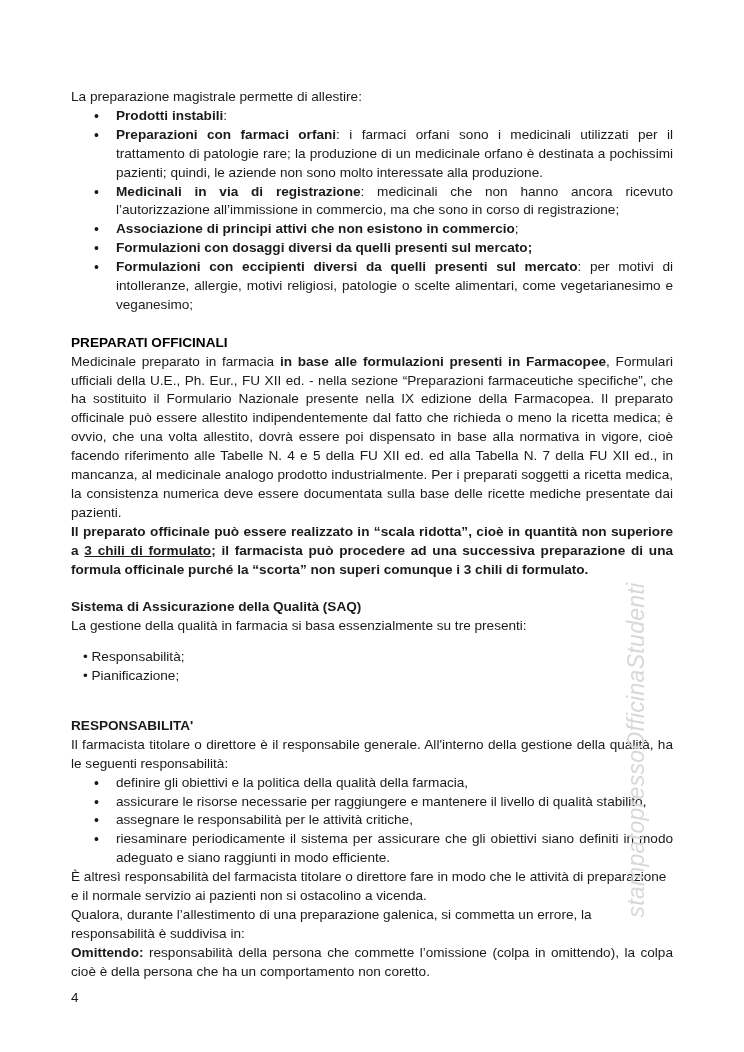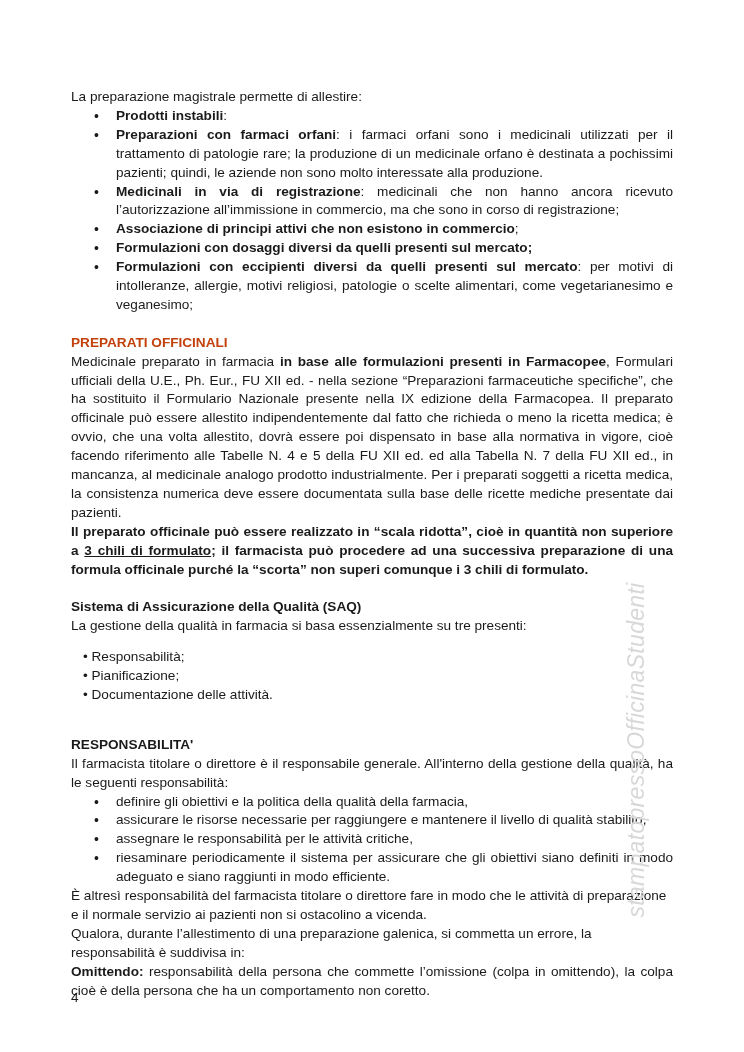--- a/index.html
+++ b/index.html
@@ -8,21 +8,21 @@
   .page { position: absolute; left: 71px; top: 88px; width: 602px; font-size: 13.6px; line-height: 18.9px; }
   p { margin: 0; }
   .justify { text-align: justify; }
   b { font-weight: bold; }
   u { text-decoration: underline; }
   ul.dots { margin: 0; padding: 0 0 0 45px; list-style: none; }
   ul.dots li { position: relative; text-align: justify; }
   ul.dots li::before { content: "\2022"; position: absolute; left: -22px; top: 0; font-size: 14px; }
   .simple-list { margin: 12px; padding: 0; list-style: none; }
   .gap { height: 18.9px; }
-  .red-heading { color: #c2410c; font-weight: bold; }
+  .red-heading { color: #000000; font-weight: bold; }
   .heading { font-weight: bold; }
   .page-number { position: absolute; left: 71px; top: 990px; font-size: 13.6px; }
   .watermark { position: absolute; left: 636px; top: 750px; transform: translate(-50%, -50%) rotate(-90deg);
                font-size: 23px; font-style: italic; color: #d8d8d8; white-space: nowrap; letter-spacing: 0.3px; }
 </style>
 </head>
 <body>
 
 <div class="page">
   <p>La preparazione magistrale permette di allestire:</p>
@@ -42,21 +42,20 @@
   <p class="justify"><span>Medicinale preparato in farmacia </span><b>in base alle formulazioni presenti in Farmacopee</b><span>, Formulari ufficiali della U.E., Ph. Eur., FU XII ed. - nella sezione “Preparazioni farmaceutiche specifiche”, che ha sostituito il Formulario Nazionale presente nella IX edizione della Farmacopea. Il preparato officinale può essere allestito indipendentemente dal fatto che richieda o meno la ricetta medica; è ovvio, che una volta allestito, dovrà essere poi dispensato in base alla normativa in vigore, cioè facendo riferimento alle Tabelle N. 4 e 5 della FU XII ed. ed alla Tabella N. 7 della FU XII ed., in mancanza, al medicinale analogo prodotto industrialmente. Per i preparati soggetti a ricetta medica, la consistenza numerica deve essere documentata sulla base delle ricette mediche presentate dai pazienti.</span></p>
   <p class="justify" style="font-weight:bold"><span>Il preparato officinale può essere realizzato in “scala ridotta”, cioè in quantità non superiore a </span><u>3 chili di formulato</u><span>; il farmacista può procedere ad una successiva preparazione di una formula officinale purché la “scorta” non superi comunque i 3 chili di formulato.</span></p>
 
   <div class="gap"></div>
 
   <p class="heading">Sistema di Assicurazione della Qualità (SAQ)</p>
   <p>La gestione della qualità in farmacia si basa essenzialmente su tre presenti:</p>
   <ul class="simple-list">
     <li>• Responsabilità;</li>
     <li>• Pianificazione;</li>
-    <li>• Documentazione delle attività.</li>
   </ul>
 
   <div class="gap"></div>
 
   <p class="heading">RESPONSABILITA'</p>
   <p class="justify">Il farmacista titolare o direttore è il responsabile generale. All'interno della gestione della qualità, ha le seguenti responsabilità:</p>
   <ul class="dots">
     <li>definire gli obiettivi e la politica della qualità della farmacia,</li>
     <li>assicurare le risorse necessarie per raggiungere e mantenere il livello di qualità stabilito,</li>
     <li>assegnare le responsabilità per le attività critiche,</li>

